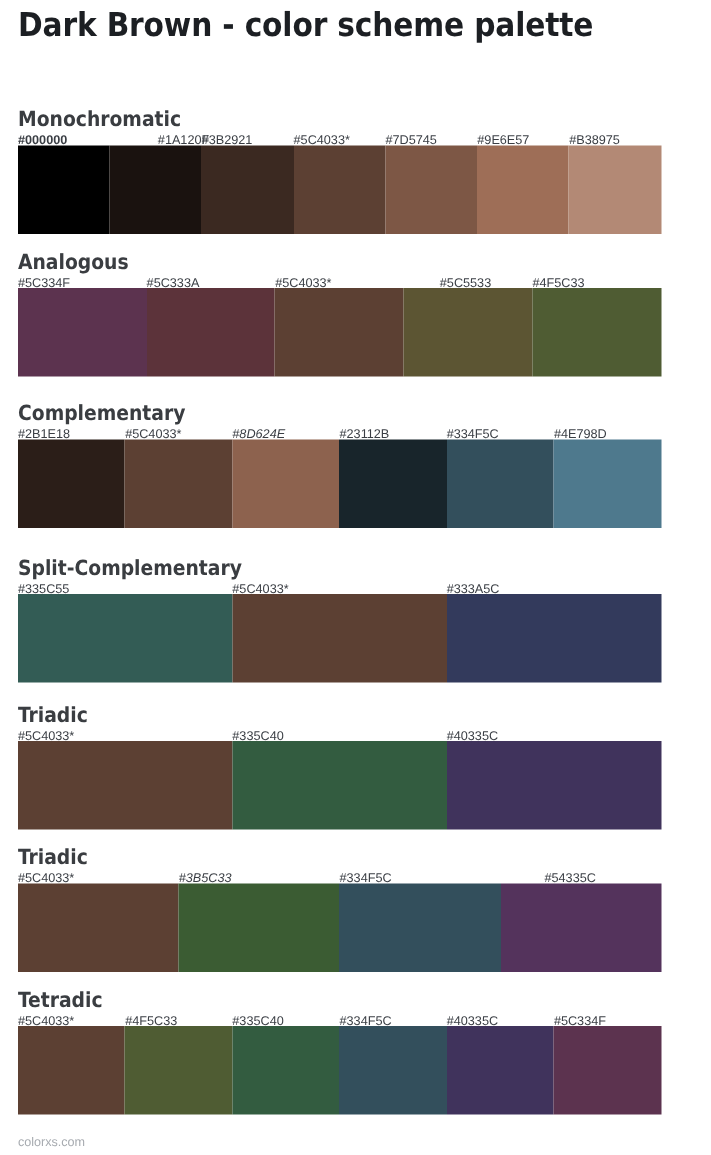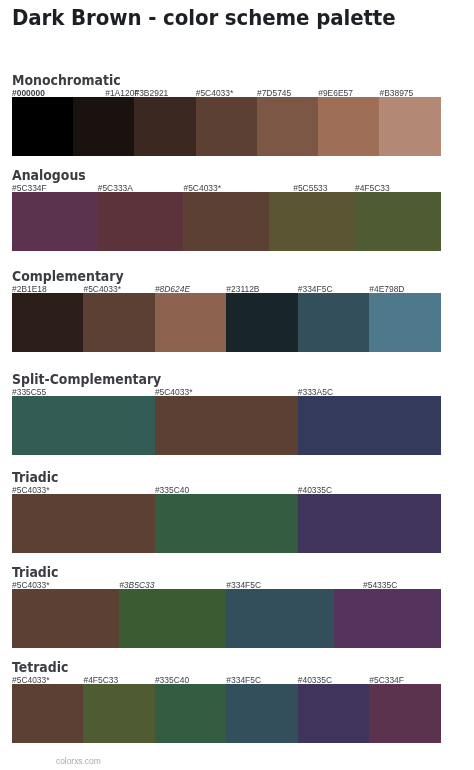--- a/index.html
+++ b/index.html
@@ -84,21 +84,20 @@
 
   
   .footer {
     position: absolute;
     left: 12px;
     top: 757.2px;
     font-family: "Liberation Sans", sans-serif;
     font-size: 8.4px;
     line-height: 9px;
     color: #a7abb0;
-    margin-left: 44px;
   }
 </style>
 </head>
 <body>
 
 <div class="page">
 
   <div class="title">
     <div>Dark Brown - color scheme palette</div>
   </div>

